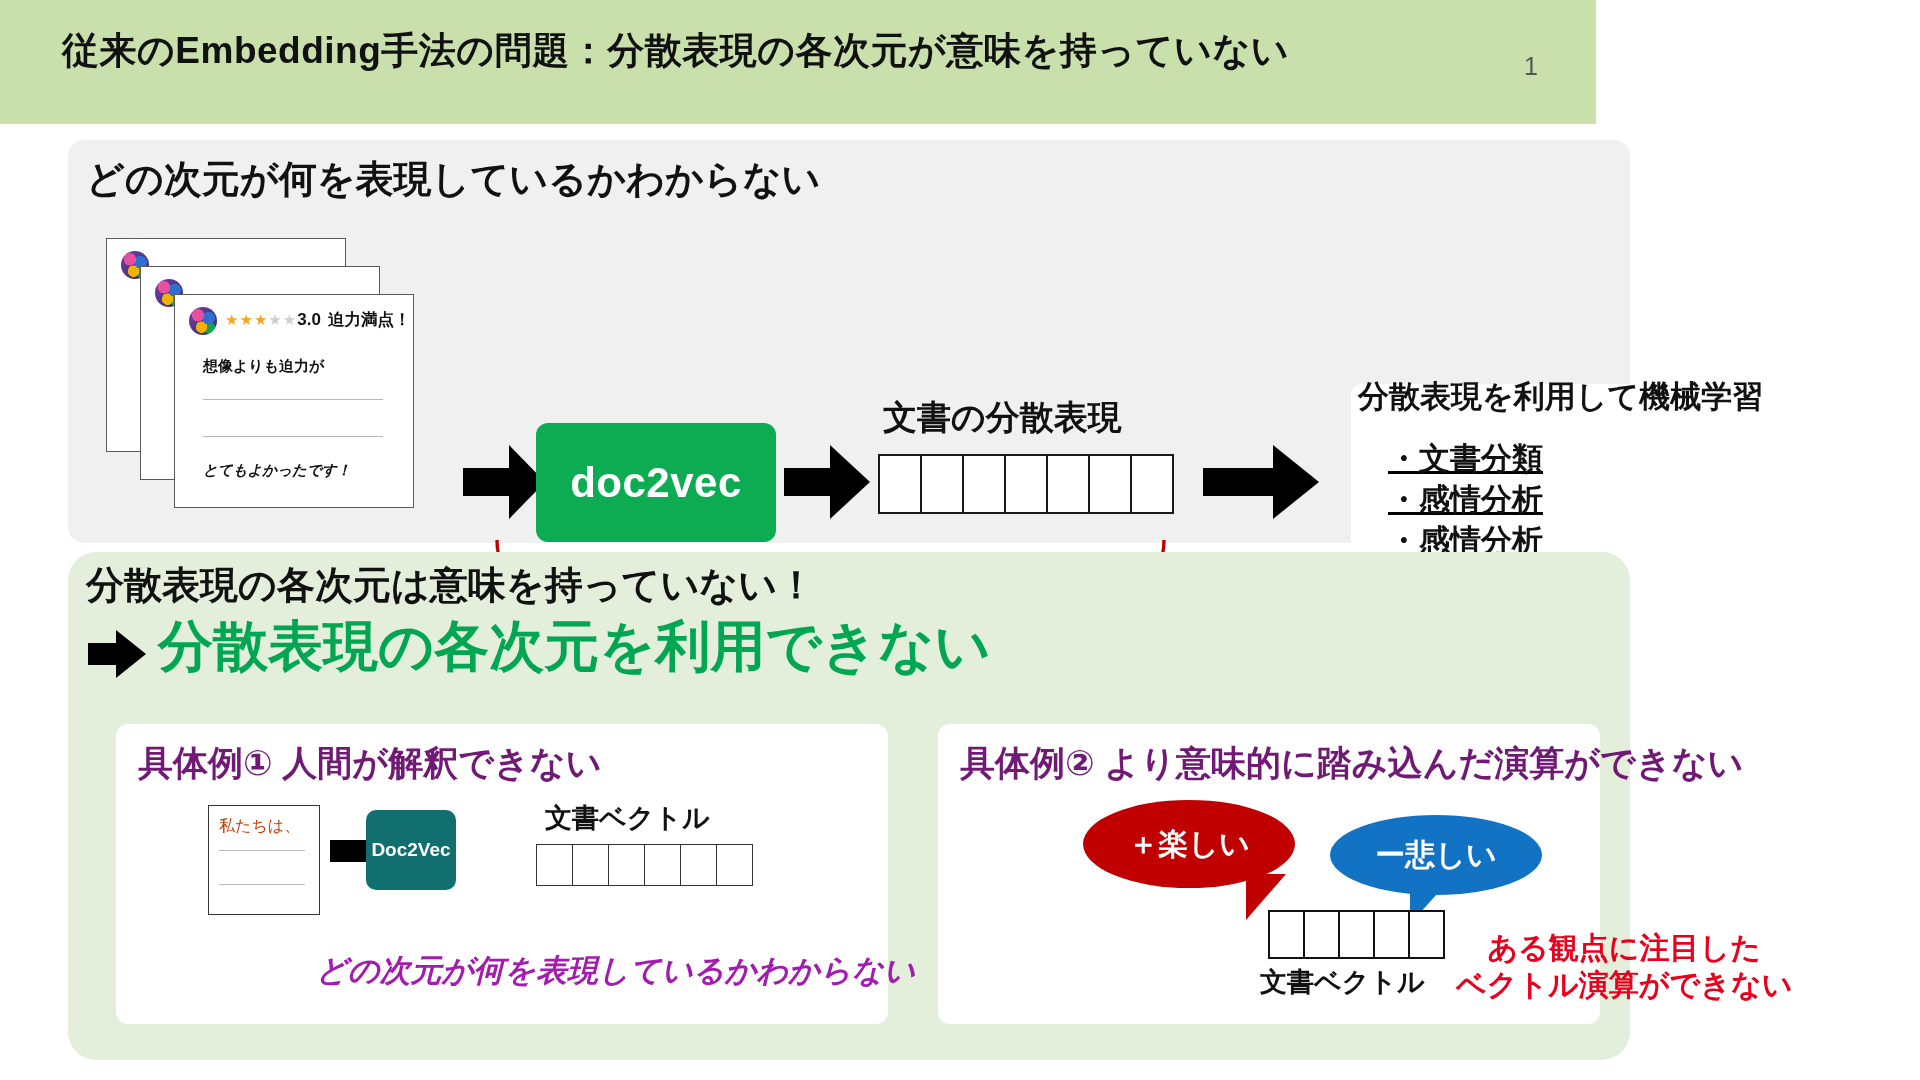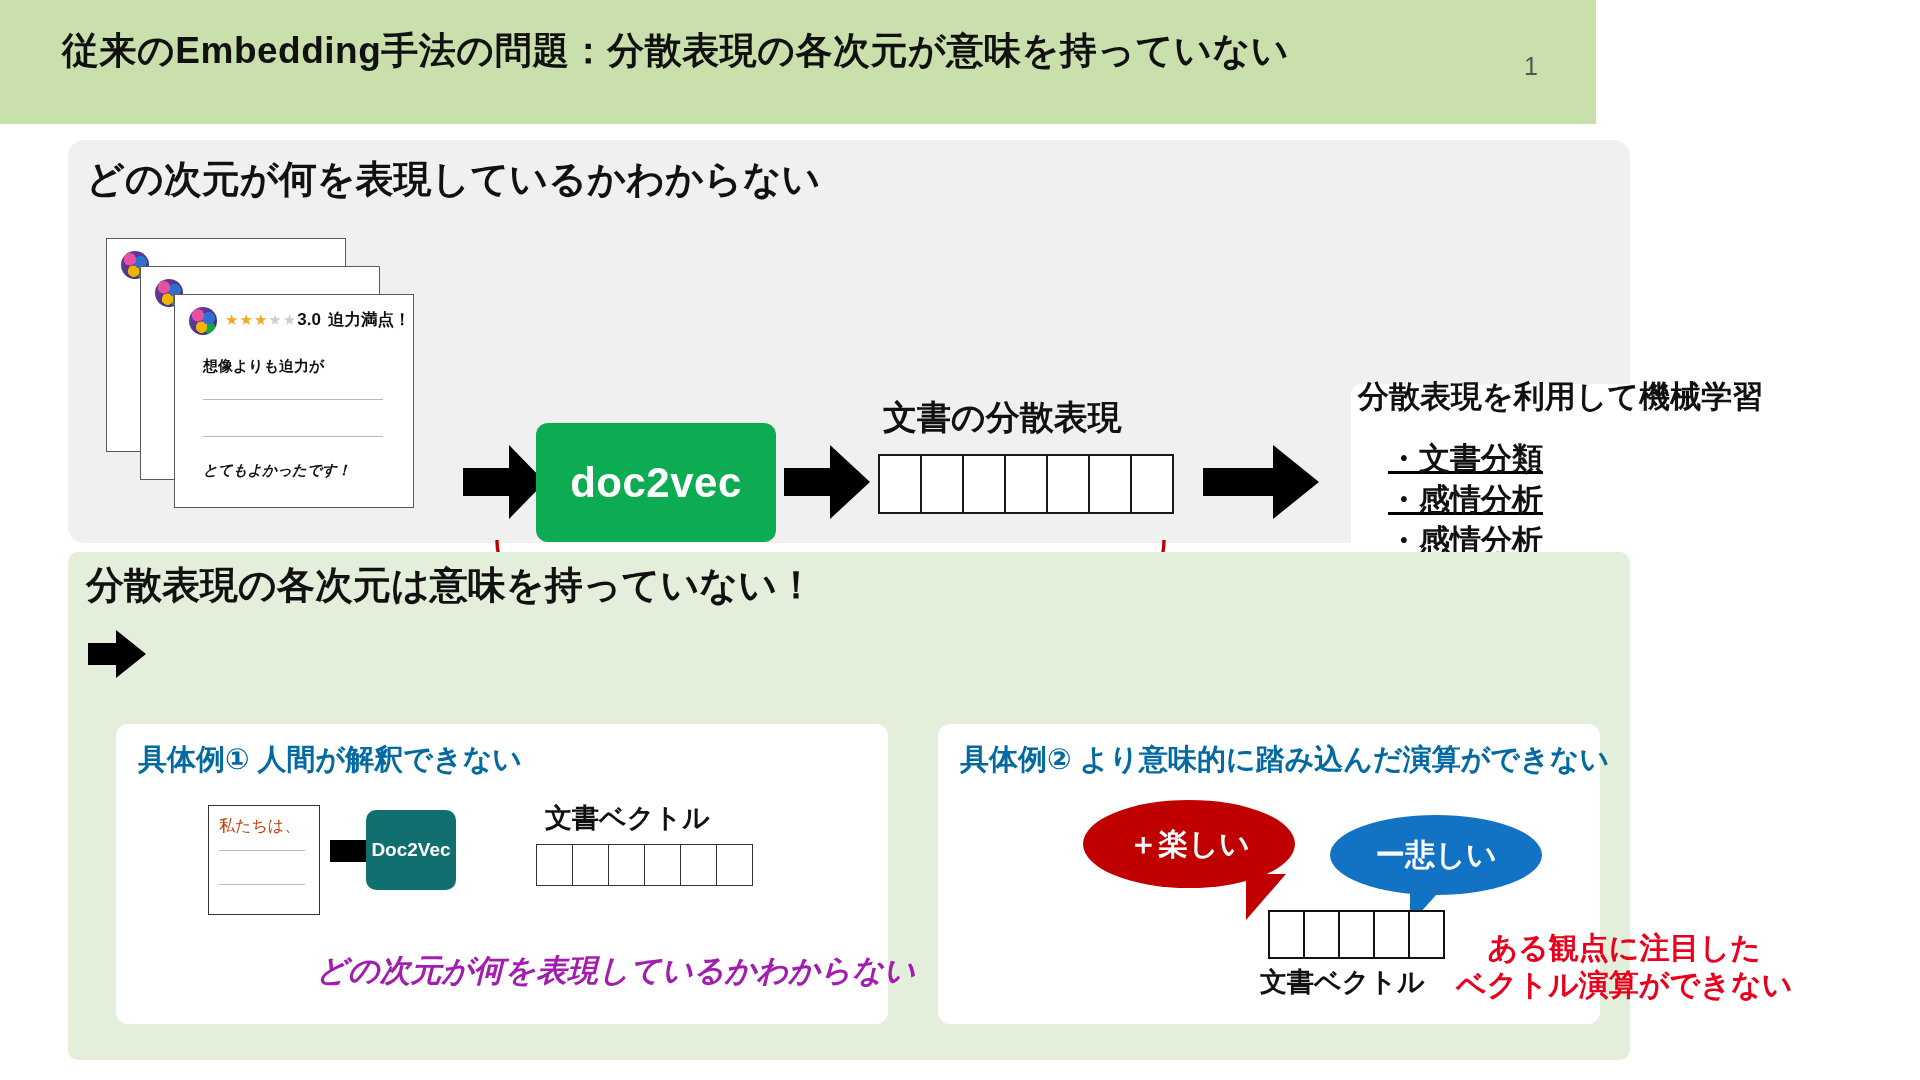--- a/index.html
+++ b/index.html
@@ -130,42 +130,42 @@
     position:absolute;left:1320px;top:298px;text-decoration:underline;
   }
   #usage-list .usage-item{
     font-size:31px;font-weight:bold;color:#111;
     line-height:1.33;white-space:nowrap;
   }
 
   
   #panel2{
     position:absolute;left:68px;top:552px;width:1562px;height:508px;
-    background:#e4efdb;border-radius:10px;
+    background:#e4efdb;border-radius:28px;
   }
   #panel2-title{
     position:absolute;left:18px;top:8px;
     font-size:38px;font-weight:bold;color:#111;white-space:nowrap;
   }
   #panel2-arrow{
     position:absolute;left:20px;top:78px;
   }
   #panel2-conclusion{
     position:absolute;left:90px;top:58px;
     font-size:55px;font-weight:bold;color:#00a651;white-space:nowrap;
   }
 
   
   .example-card{
     position:absolute;background:#ffffff;border-radius:12px;
   }
   #example-card-1{left:48px;top:172px;width:772px;height:300px;}
   #example-card-2{left:870px;top:172px;width:662px;height:300px;}
   .example-title{
-    position:absolute;font-size:29px;font-weight:bold;color:#0369a1;white-space:nowrap;
+    position:absolute;font-size:35px;font-weight:bold;color:#701a75;white-space:nowrap;
   }
   #example-title-1{left:70px;top:188px;}
   #example-title-2{left:892px;top:188px;}
 
   
   #ex1-doc{
     position:absolute;left:140px;top:253px;width:110px;height:108px;
     background:#fff;border:1.6px solid #333;
   }
   #ex1-doc-text{
@@ -317,20 +317,21 @@
   </div>
 </div>
 
 <div id="panel2">
   <div id="panel2-title">分散表現の各次元は意味を持っていない！</div>
 
   <div id="panel2-arrow" class="arrow-right" style="width:62px;height:46px;">
     <div class="shaft" style="left:0;top:13px;width:36px;height:22px;"></div>
     <div class="head" style="left:28px;top:0;border-width:24px 0 24px 30px;"></div>
   </div>
+  <div id="panel2-conclusion">分散表現の各次元を利用できない</div>
 
   <div class="example-card" id="example-card-1"></div>
   <div class="example-title" id="example-title-1">具体例①  人間が解釈できない</div>
 
   <div id="ex1-doc">
     <div id="ex1-doc-text">私たちは、</div>
     <div class="ex1-doc-rule" id="ex1-doc-rule-1"></div>
     <div class="ex1-doc-rule" id="ex1-doc-rule-2"></div>
   </div>
 

